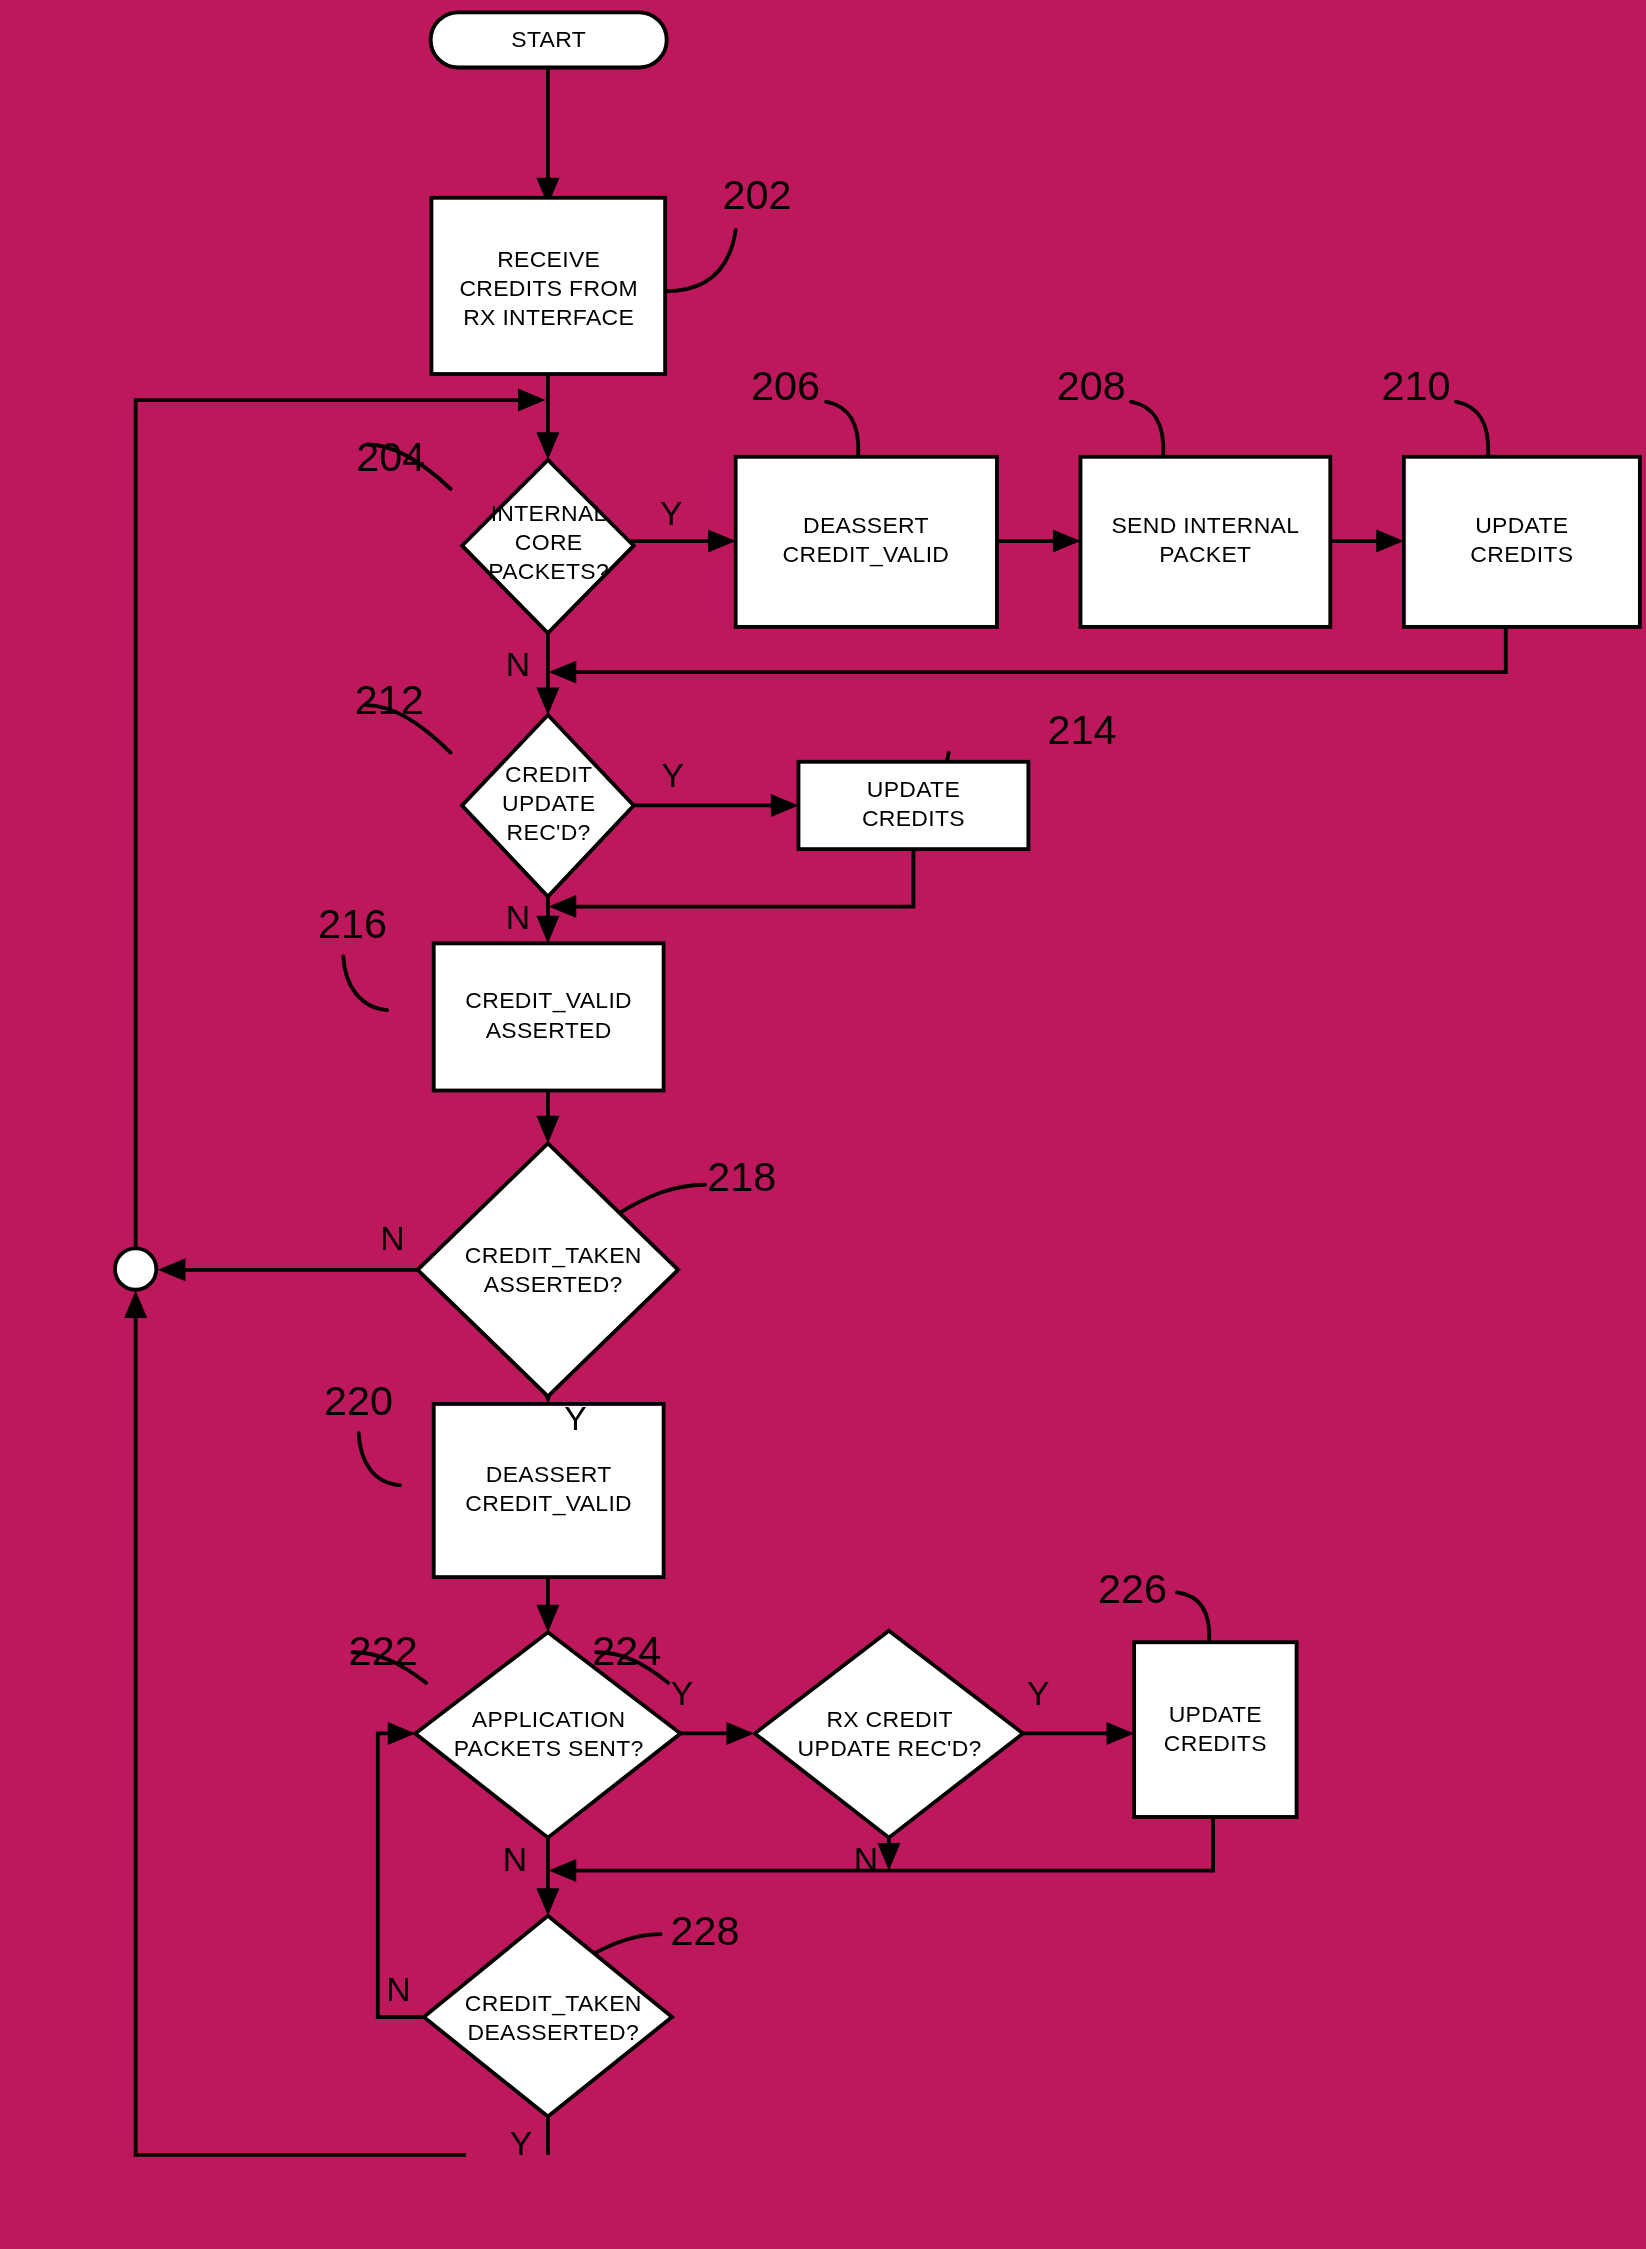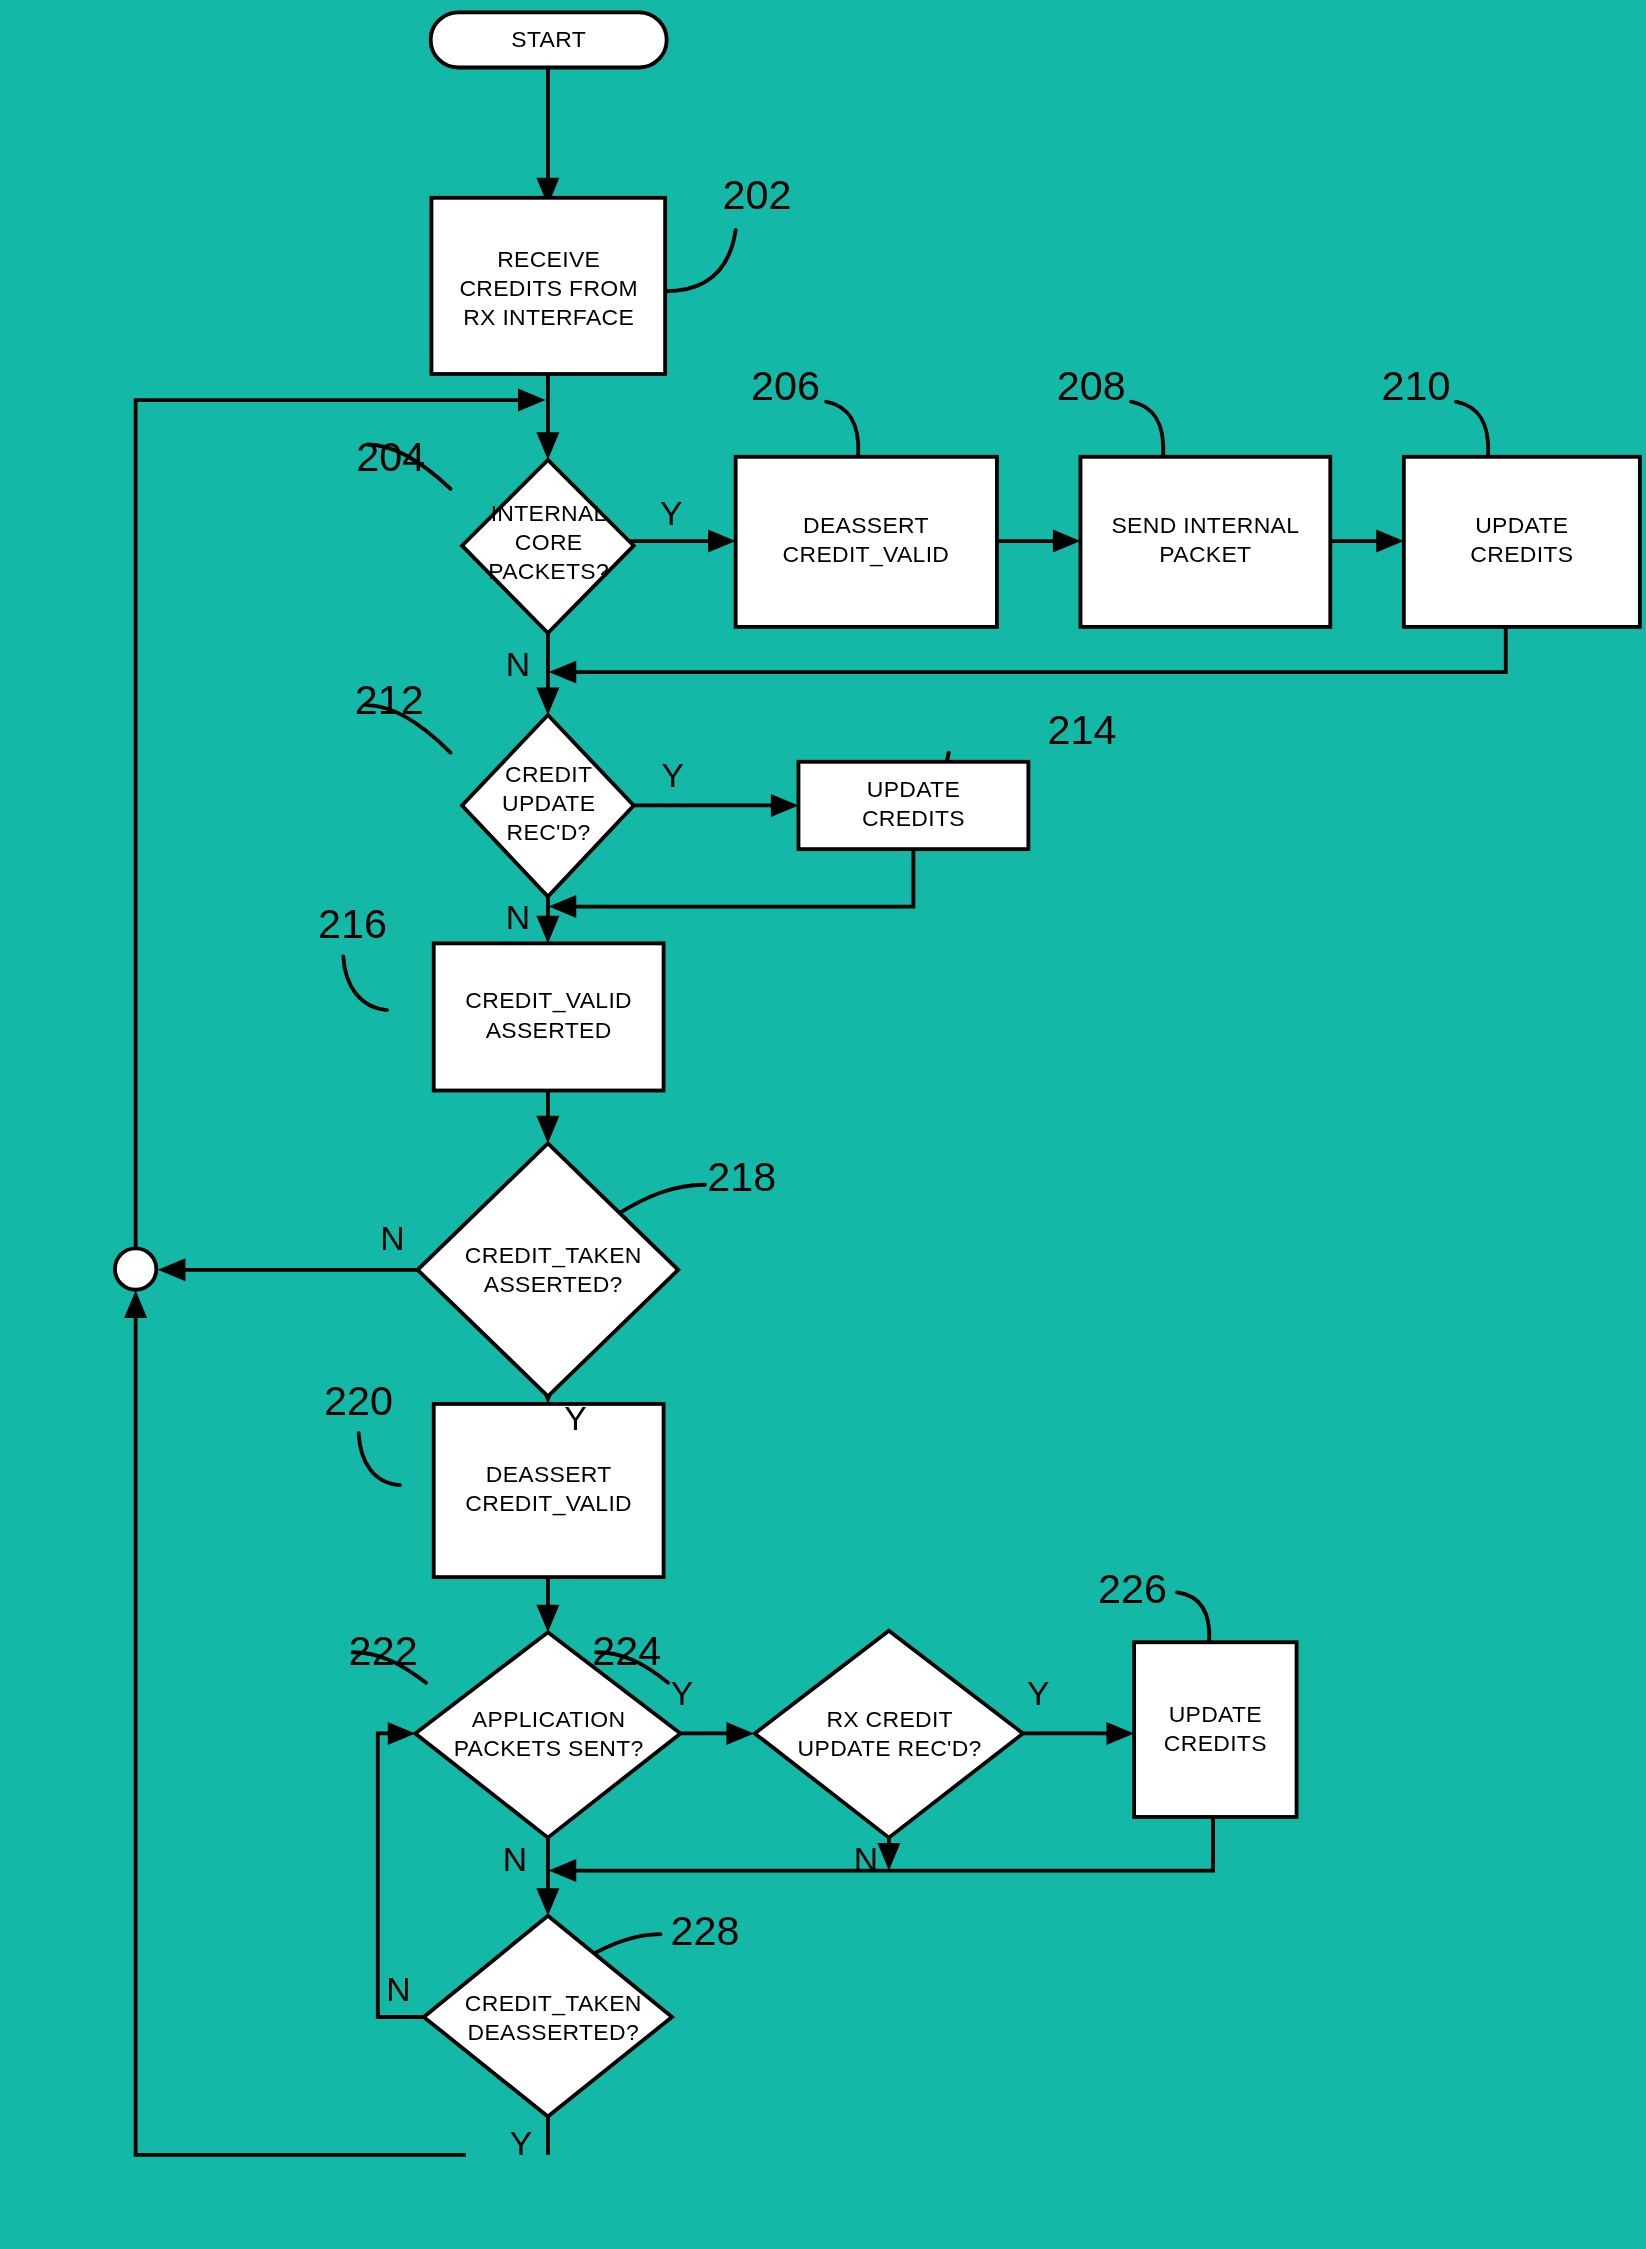--- a/index.html
+++ b/index.html
@@ -8,21 +8,21 @@
     padding: 0;
     background: #ffffff;
   }
   body {
     font-family: "Liberation Sans", sans-serif;
   }
   #canvas {
     position: relative;
     width: 1646px;
     height: 2250px;
-    background: #14b8a6;
+    background: #be185d;
     overflow: hidden;
   }
   svg.diagram {
     position: absolute;
     top: 0;
     left: 0;
     width: 1646px;
     height: 2250px;
   }
   .shape-stroke {

